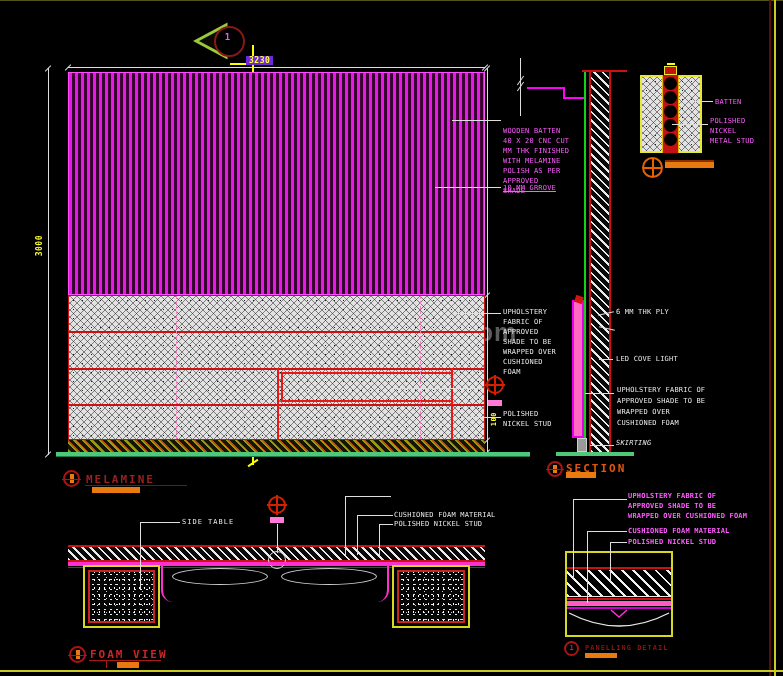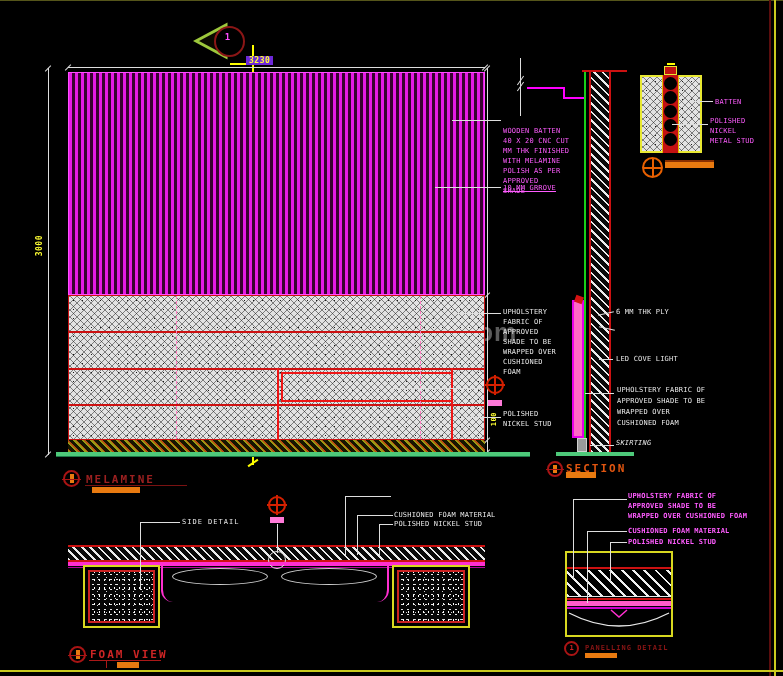--- a/index.html
+++ b/index.html
@@ -198,21 +198,21 @@
   <div class="abs" style="left:392px;top:565px;width:78px;height:63px;border:2px solid #d8d820;box-sizing:border-box;padding:3px;background:#000;">
     <div class="speckle" style="width:100%;height:100%;border:2px solid #cc2222;box-sizing:border-box;"></div>
   </div>
 
   <div class="abs" style="left:161px;top:562px;width:228px;height:40px;border:2px solid #ff2fd0;border-top-width:3px;border-bottom:none;border-radius:0 0 12px 12px;box-sizing:border-box;"></div>
   <div class="abs" style="left:172px;top:568px;width:96px;height:17px;border:1.5px solid #cfcfcf;border-radius:50%;box-sizing:border-box;"></div>
   <div class="abs" style="left:281px;top:568px;width:96px;height:17px;border:1.5px solid #cfcfcf;border-radius:50%;box-sizing:border-box;"></div>
 
   <div class="abs line" style="left:140px;top:522px;width:40px;height:1px;"></div>
   <div class="abs line" style="left:140px;top:522px;width:1px;height:67px;"></div>
-  <div class="abs lbl white" style="left:182px;top:517px;letter-spacing:1px;">SIDE DETAIL</div>
+  <div class="abs lbl white" style="left:182px;top:517px;letter-spacing:1px;">SIDE TABLE</div>
 
   <div class="abs line" style="left:345px;top:496px;width:46px;height:1px;"></div>
   <div class="abs line" style="left:345px;top:496px;width:1px;height:59px;"></div>
   <div class="abs line" style="left:357px;top:515px;width:36px;height:1px;"></div>
   <div class="abs line" style="left:357px;top:515px;width:1px;height:40px;"></div>
   <div class="abs lbl white" style="left:394px;top:510px;">CUSHIONED FOAM MATERIAL</div>
   <div class="abs line" style="left:379px;top:524px;width:14px;height:1px;"></div>
   <div class="abs line" style="left:379px;top:524px;width:1px;height:31px;"></div>
   <div class="abs lbl white" style="left:394px;top:519px;">POLISHED NICKEL STUD</div>
 

